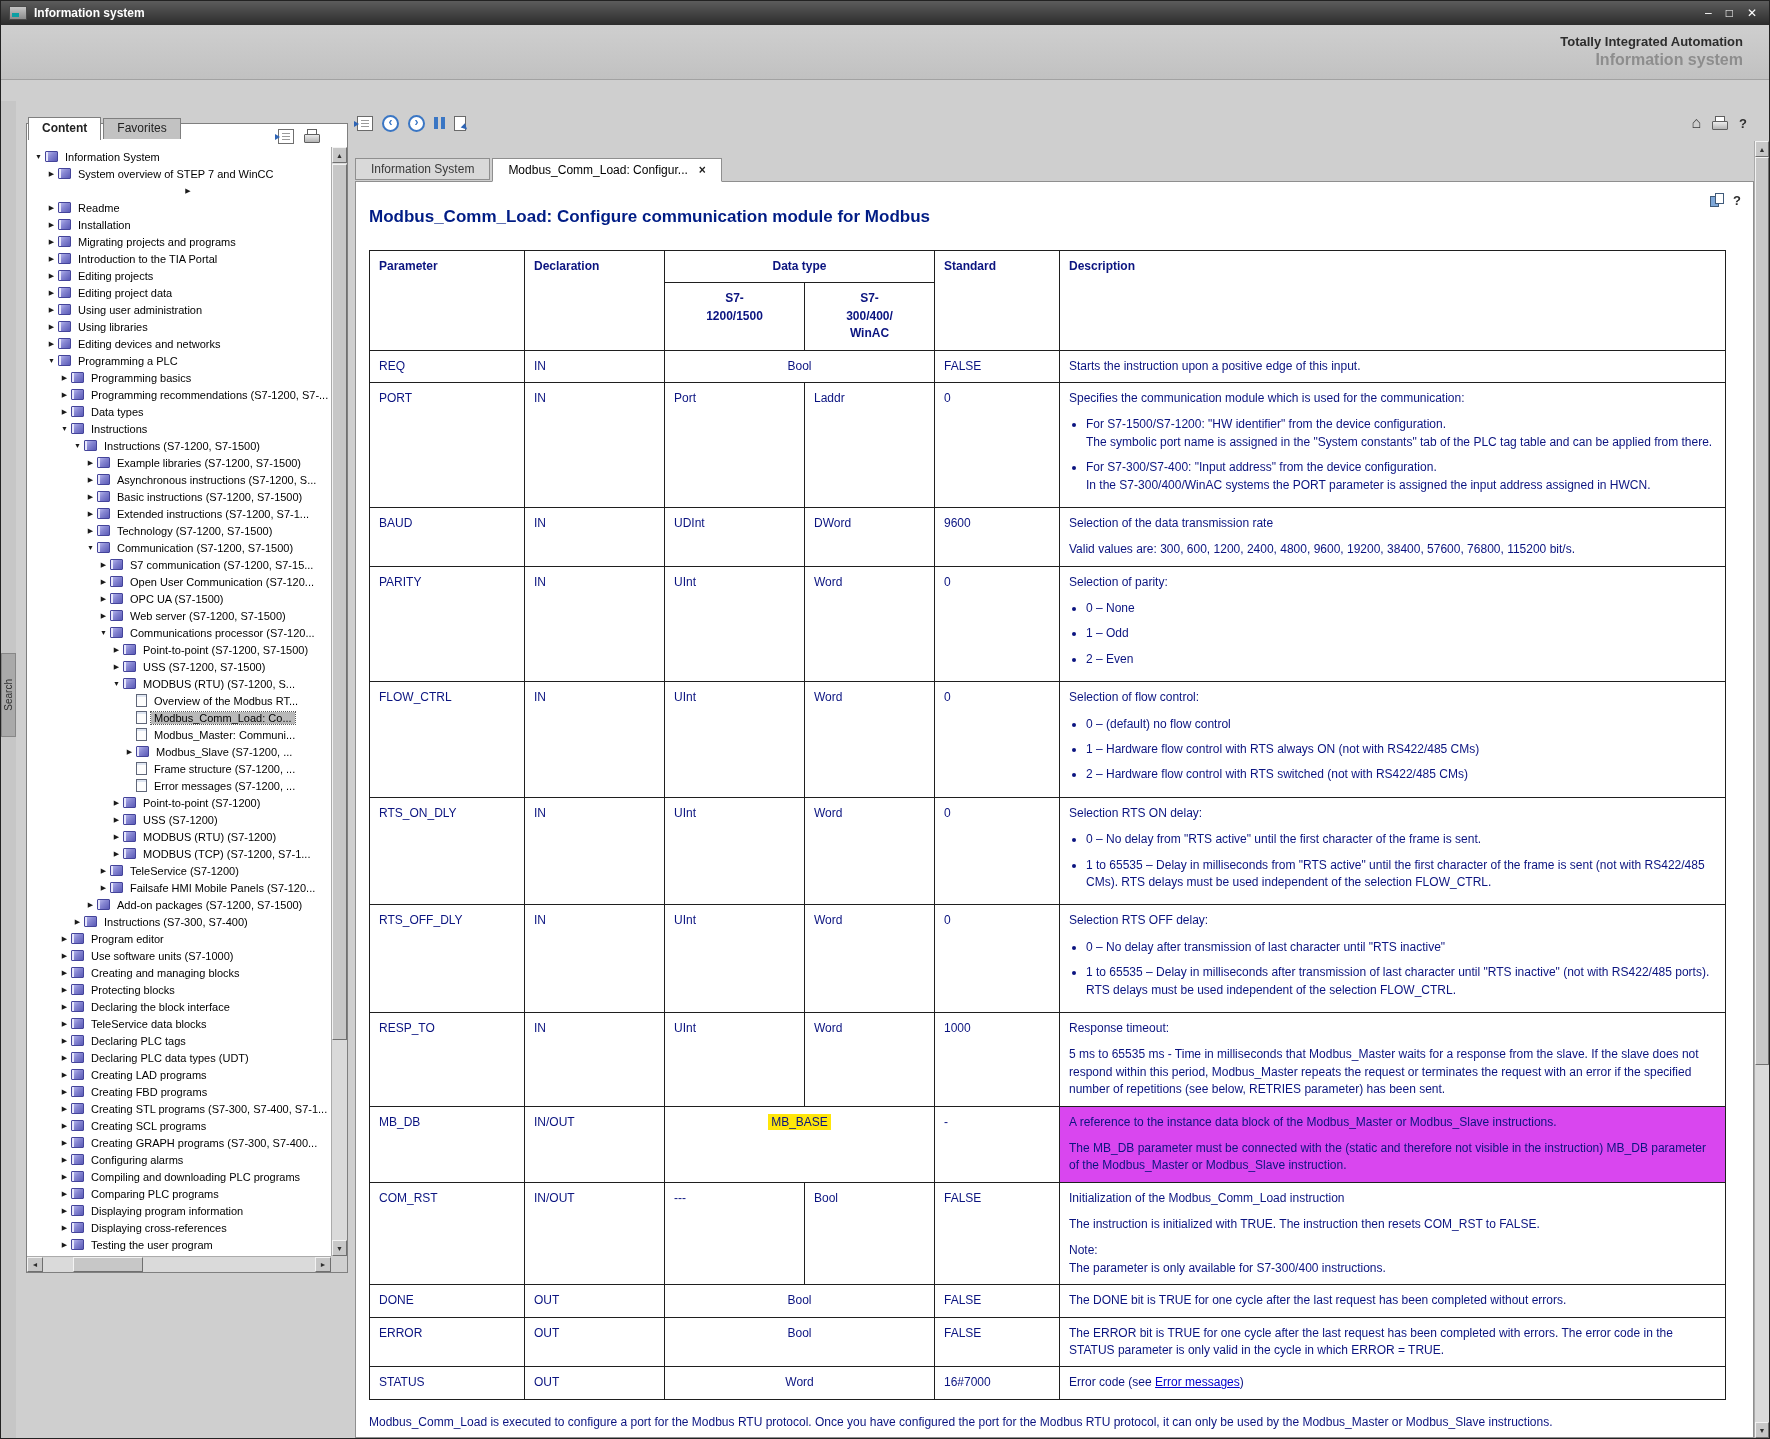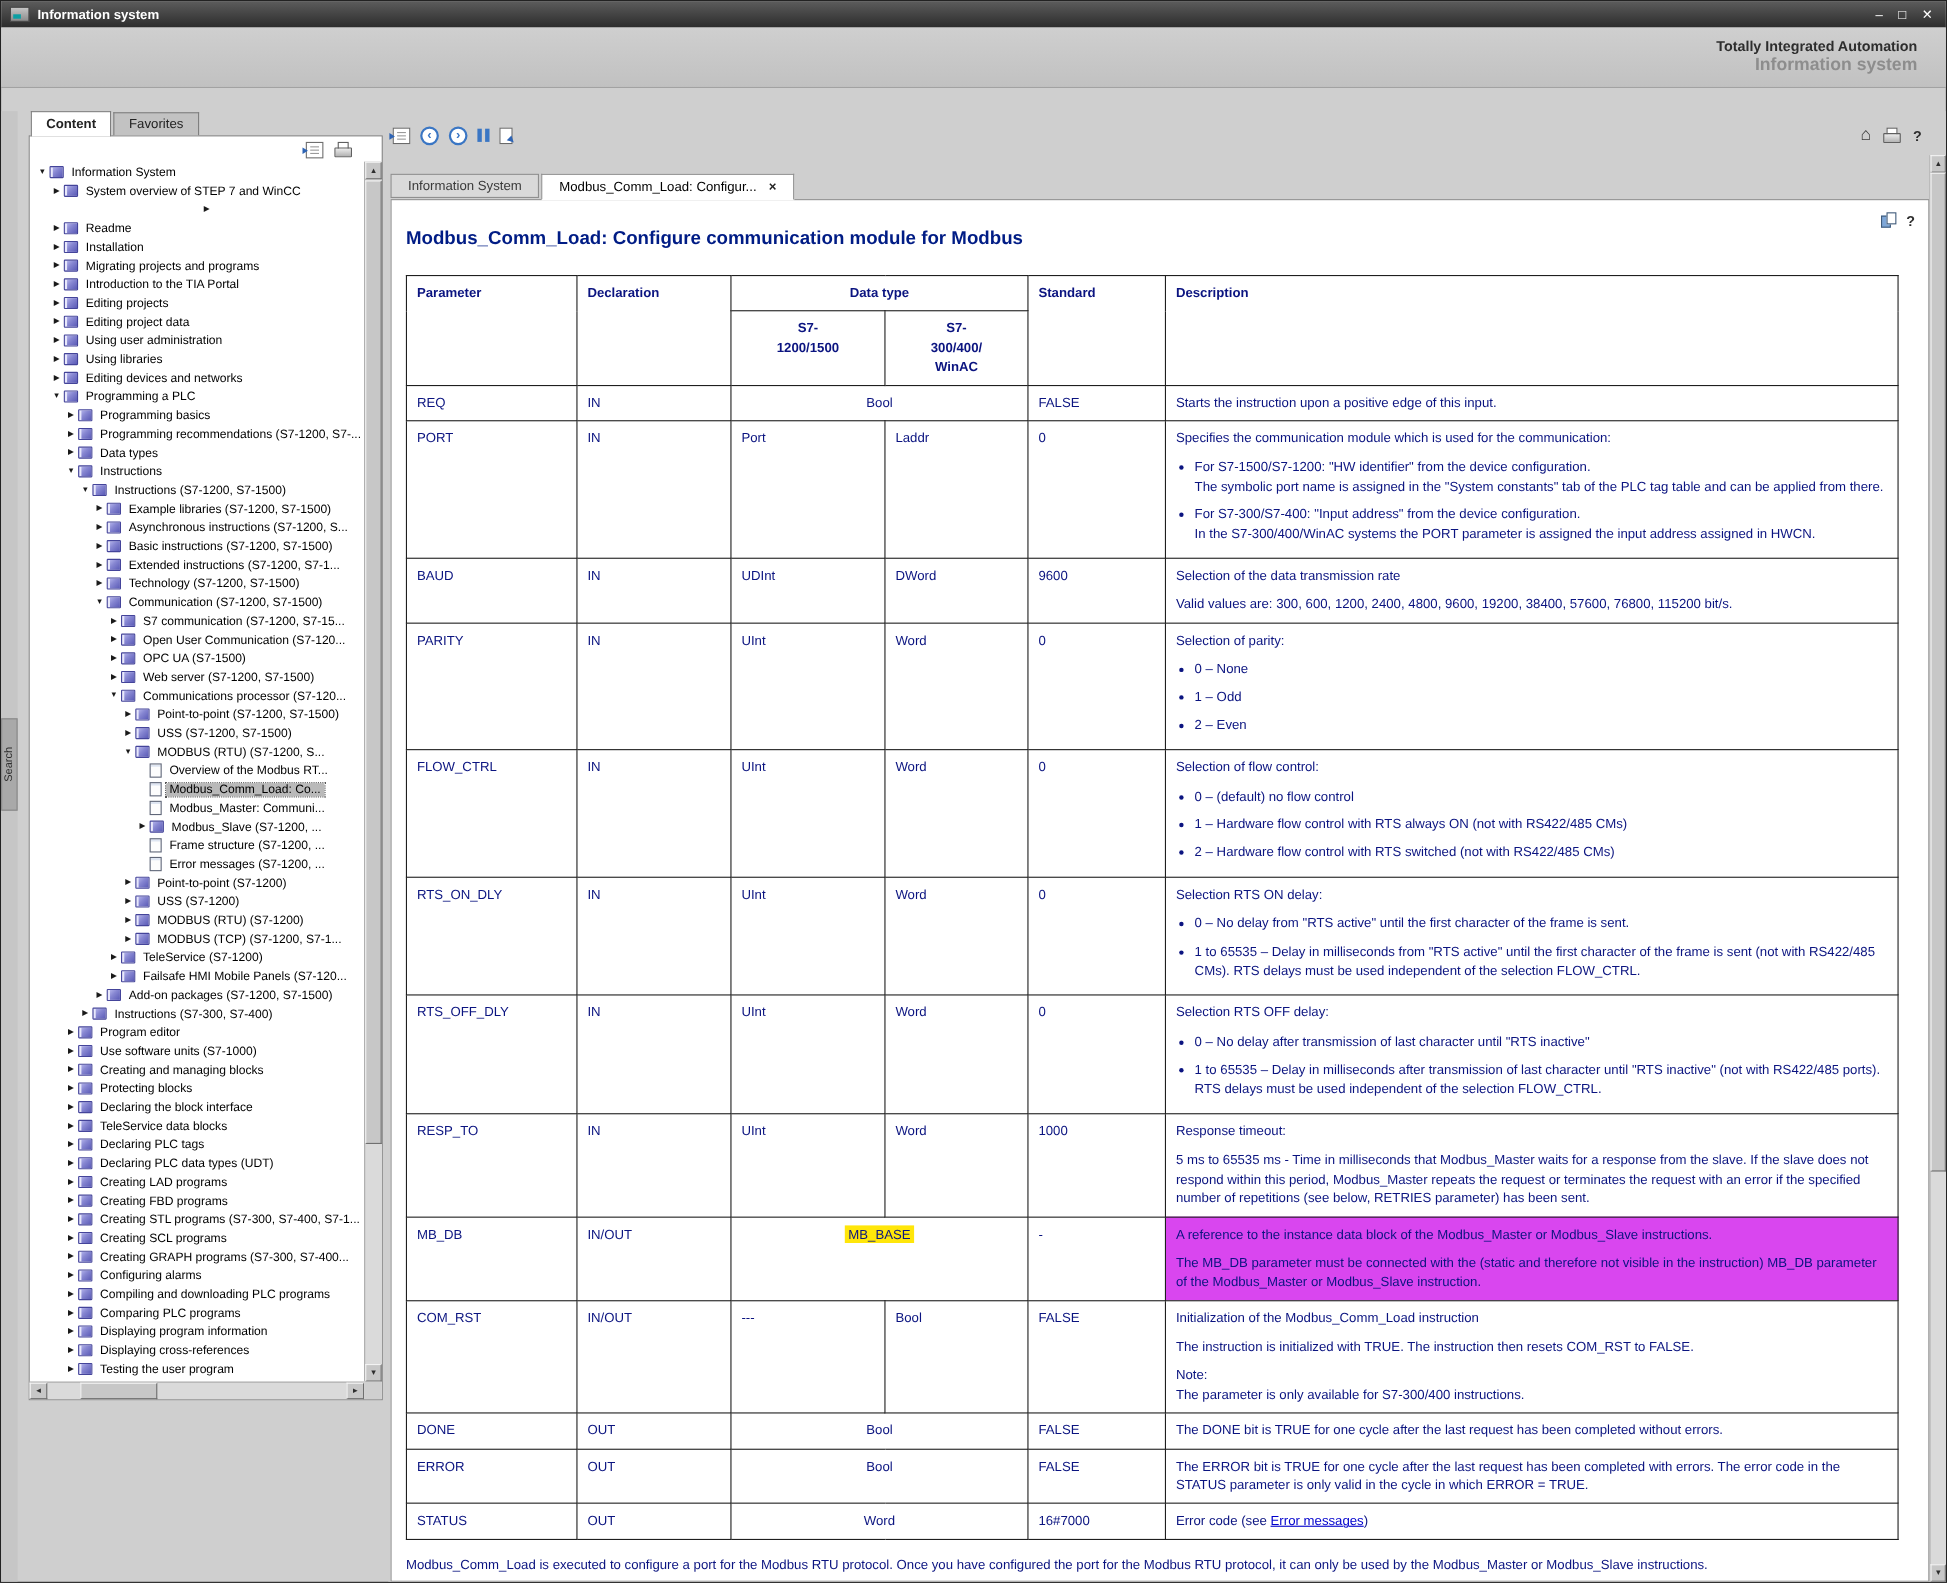--- a/index.html
+++ b/index.html
@@ -21,21 +21,21 @@
   .brand-bottom{font-size:16px;font-weight:bold;color:#8d8d8d;margin-top:2px;}
   .breadcrumb-bar{position:absolute;top:79px;left:0;right:0;height:20px;background:#a7a7a7;border-bottom:1px solid #8e8e8e;color:#1c1c1c;font-size:11px;line-height:19px;text-align:right;padding-right:18px;box-sizing:border-box;}
 
   
   .search-strip{position:absolute;top:100px;left:0;width:15px;bottom:0;background:#c6c6c6;}
   .search-tab{position:absolute;top:552px;left:0;width:15px;height:84px;background:#a9a9a9;border:1px solid #878787;box-sizing:border-box;display:flex;align-items:center;justify-content:center;cursor:pointer;}
   .search-tab span{writing-mode:vertical-rl;transform:rotate(180deg);font-size:10px;color:#2e2e2e;}
 
   
   .left-panel{position:absolute;top:100px;left:25px;width:322px;height:1172px;}
-  .panel-tabs{height:22px;display:flex;gap:2px;padding-left:2px;position:relative;z-index:2;}
+  .panel-tabs{height:22px;display:flex;gap:2px;padding-left:2px;position:relative;z-index:2;margin-top:16px;}
   .ptab{box-sizing:border-box;height:21px;margin-top:1px;border:1px solid #7f7f7f;border-bottom:none;font-size:12px;line-height:19px;padding:0 13px;background:#c2c2c2;color:#222;cursor:pointer;}
   .ptab.active{background:#fff;font-weight:bold;height:23px;margin-top:0;line-height:21px;}
   .panel-body{position:absolute;top:22px;left:0;right:0;bottom:0;background:#fff;border:1px solid #7f7f7f;box-sizing:border-box;}
   .mini-toolbar{position:absolute;top:1px;left:1px;right:17px;height:22px;display:flex;justify-content:flex-end;align-items:center;gap:10px;padding-right:10px;background:#fff;}
   .mt-icon{width:16px;height:15px;position:relative;cursor:pointer;display:inline-block;}
   .mt-locate{border:1px solid #6f6f6f;background:#fff;box-sizing:border-box;}
   .mt-locate::before{content:"";position:absolute;left:3px;top:3px;right:3px;height:1px;background:#9a9a9a;box-shadow:0 3px 0 #9a9a9a,0 6px 0 #9a9a9a;}
   .mt-locate::after{content:"";position:absolute;left:-4px;top:4px;border:3px solid transparent;border-left:5px solid #2e64b5;}
   .icon-printer{position:relative;}
   .icon-printer::before{content:"";position:absolute;left:3px;right:3px;top:0;height:6px;background:#fff;border:1px solid #5f5f5f;}

